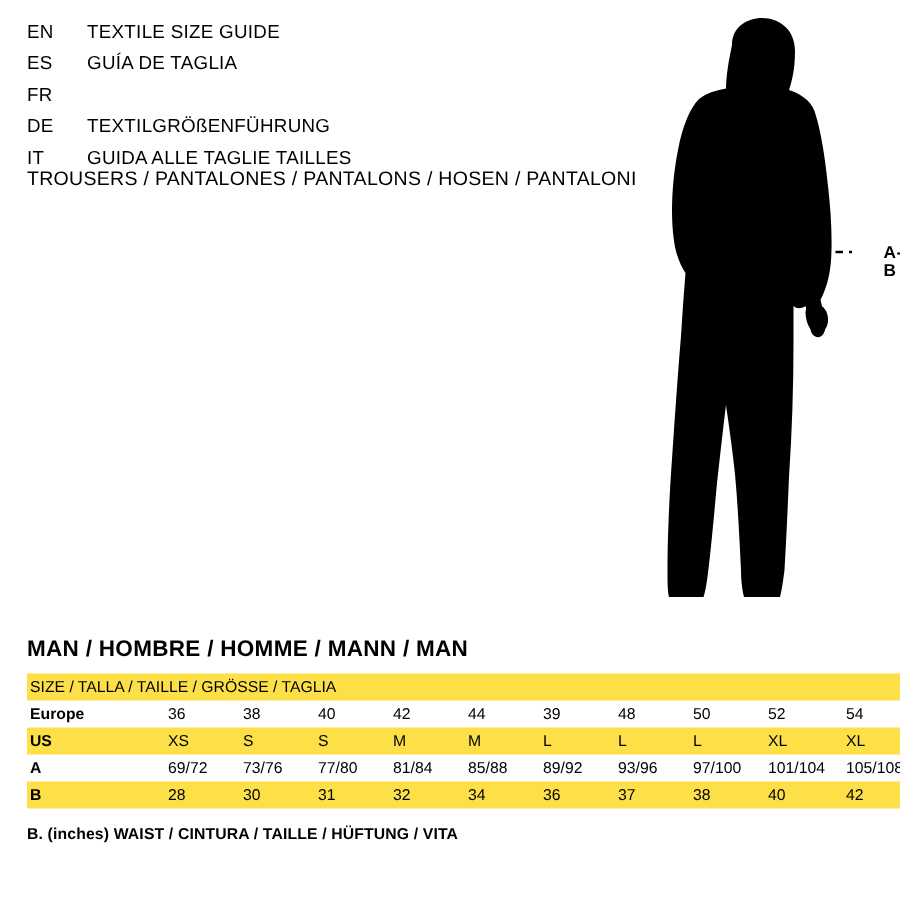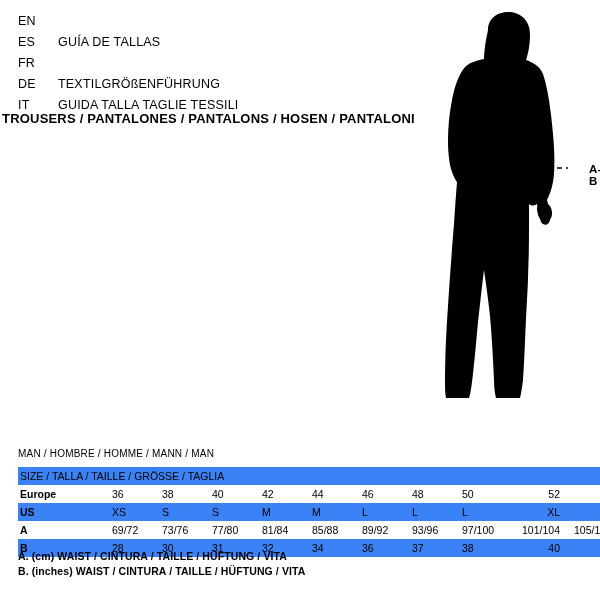--- a/index.html
+++ b/index.html
@@ -39,24 +39,24 @@
     font-size: 12.5px;
     letter-spacing: 0.2px;
   }
   .lang-text {
     font-size: 12.5px;
     letter-spacing: 0.2px;
   }
 
   .category-title {
     position: absolute;
-    left: 2px;
+    left: 18px;
     top: 111px;
     font-size: 13px;
-    font-weight: bold;
+    font-weight: normal;
     letter-spacing: 0.2px;
   }
 
   
   .figure-wrap {
     position: absolute;
     left: 400px;
     top: 8px;
     width: 200px;
     height: 400px;
@@ -75,51 +75,49 @@
   }
 
   
   .table-section {
     position: absolute;
     left: 18px;
     top: 424px;
     width: 566px;
   }
   .table-title {
-    font-size: 10px;
-    font-weight: normal;
+    font-size: 15px;
+    font-weight: bold;
     letter-spacing: 0.2px;
     margin-bottom: 8px;
-    margin-top: 24px;
   }
   table.size-table {
     border-collapse: collapse;
     width: 566px;
     font-size: 10.5px;
     table-layout: fixed;
   }
   table.size-table td {
     padding: 3px 2px 3px 2px;
     vertical-align: middle;
     white-space: nowrap;
   }
   tr.shaded td {
-    background: #3b82f6;
+    background: #fde047;
   }
   td.label-col {
     width: 88px;
     padding-left: 2px;
     font-weight: bold;
   }
   td.val {
     width: 46px;
   }
   td.val-wide {
     width: 48px;
-    text-align: right;
   }
   .header-row td {
     font-weight: normal;
   }
 
   .footnotes {
     position: absolute;
     left: 18px;
     top: 549px;
     font-size: 10.5px;
@@ -129,35 +127,36 @@
   }
 </style>
 </head>
 <body>
 
 <div class="page">
 
   <div class="lang-block">
     <div class="lang-row">
       <div class="lang-code">EN</div>
+      <div class="lang-text">TEXTILE SIZE GUIDE</div>
     </div>
     <div class="lang-row">
       <div class="lang-code">ES</div>
-      <div class="lang-text">GUÍA DE TALLAS</div>
+      <div class="lang-text">GUÍA DE TAGLIA</div>
     </div>
     <div class="lang-row">
       <div class="lang-code">FR</div>
     </div>
     <div class="lang-row">
       <div class="lang-code">DE</div>
       <div class="lang-text">TEXTILGRÖßENFÜHRUNG</div>
     </div>
     <div class="lang-row">
       <div class="lang-code">IT</div>
-      <div class="lang-text">GUIDA TALLA TAGLIE TESSILI</div>
+      <div class="lang-text">GUIDA ALLE TAGLIE TAILLES</div>
     </div>
   </div>
 
   <div class="category-title">TROUSERS / PANTALONES / PANTALONS / HOSEN / PANTALONI</div>
 
   <div class="figure-wrap">
     <svg class="figure-svg" width="200" height="400" viewBox="0 0 200 400">
       <path fill="#000000" d="
         M 88 22
         C 88 10, 98 4, 108 4
@@ -227,21 +226,21 @@
           <td class="val-wide"></td>
 
         </tr>
         <tr>
           <td class="label-col">Europe</td>
           <td class="val">36</td>
           <td class="val">38</td>
           <td class="val">40</td>
           <td class="val">42</td>
           <td class="val">44</td>
-          <td class="val">46</td>
+          <td class="val">39</td>
           <td class="val">48</td>
           <td class="val">50</td>
           <td class="val-wide">52</td>
           <td class="val-wide">54</td>
 
         </tr>
         <tr class="shaded">
           <td class="label-col">US</td>
           <td class="val">XS</td>
           <td class="val">S</td>
@@ -281,17 +280,16 @@
           <td class="val">38</td>
           <td class="val-wide">40</td>
           <td class="val-wide">42</td>
 
         </tr>
       </tbody>
     </table>
   </div>
 
   <div class="footnotes">
-    <div>A. (cm) WAIST / CINTURA / TAILLE / HÜFTUNG / VITA</div>
     <div>B. (inches) WAIST / CINTURA / TAILLE / HÜFTUNG / VITA</div>
   </div>
 
 </div>
 
 </body></html>

